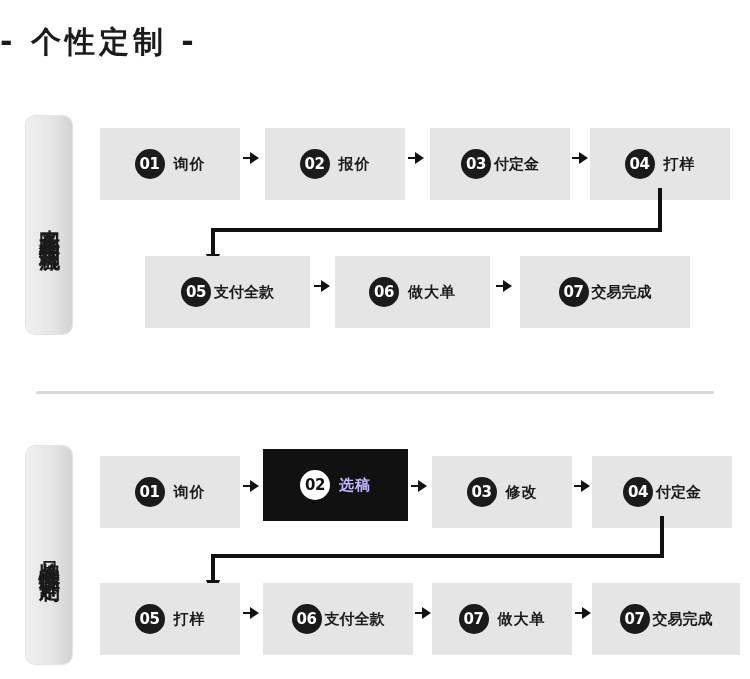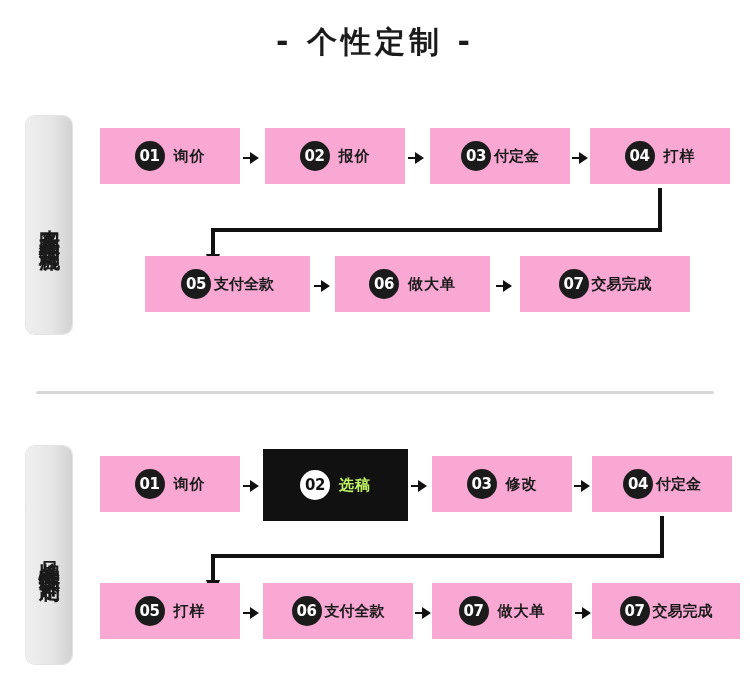--- a/index.html
+++ b/index.html
@@ -14,21 +14,20 @@
     overflow: hidden;
     position: relative;
   }
 
   
   .page-title {
     position: absolute;
     top: 22px;
     left: 0;
     width: 750px;
-    text-align: center;
     font-size: 30px;
     font-weight: bold;
     letter-spacing: 4px;
     color: #1b1b1b;
     white-space: nowrap;
   }
 
   
   .section {
     position: absolute;
@@ -59,22 +58,22 @@
     font-weight: bold;
     letter-spacing: 3px;
     color: #1b1b1b;
     line-height: 1;
     white-space: nowrap;
   }
 
   
   .step {
     position: absolute;
-    height: 56px;
-    background: #f9a8d4;
+    height: 72px;
+    background: #e5e5e5;
     display: flex;
     align-items: center;
     justify-content: center;
     box-sizing: border-box;
   }
   .step.invert { background: #111111; }
 
   .badge {
     width: 30px;
     height: 30px;
@@ -96,21 +95,21 @@
 
   .step-label {
     font-size: 15px;
     font-weight: bold;
     color: #1b1b1b;
     white-space: nowrap;
     margin-left: 9px;
     letter-spacing: 1px;
   }
   .step.tight .step-label { margin-left: 3px; letter-spacing: 0px; }
-  .step.invert .step-label { color: #bef264; }
+  .step.invert .step-label { color: #c4b5fd; }
 
   
   .sep {
     position: absolute;
     width: 18px;
     height: 14px;
     display: flex;
     align-items: center;
   }
   .sep .tail {

